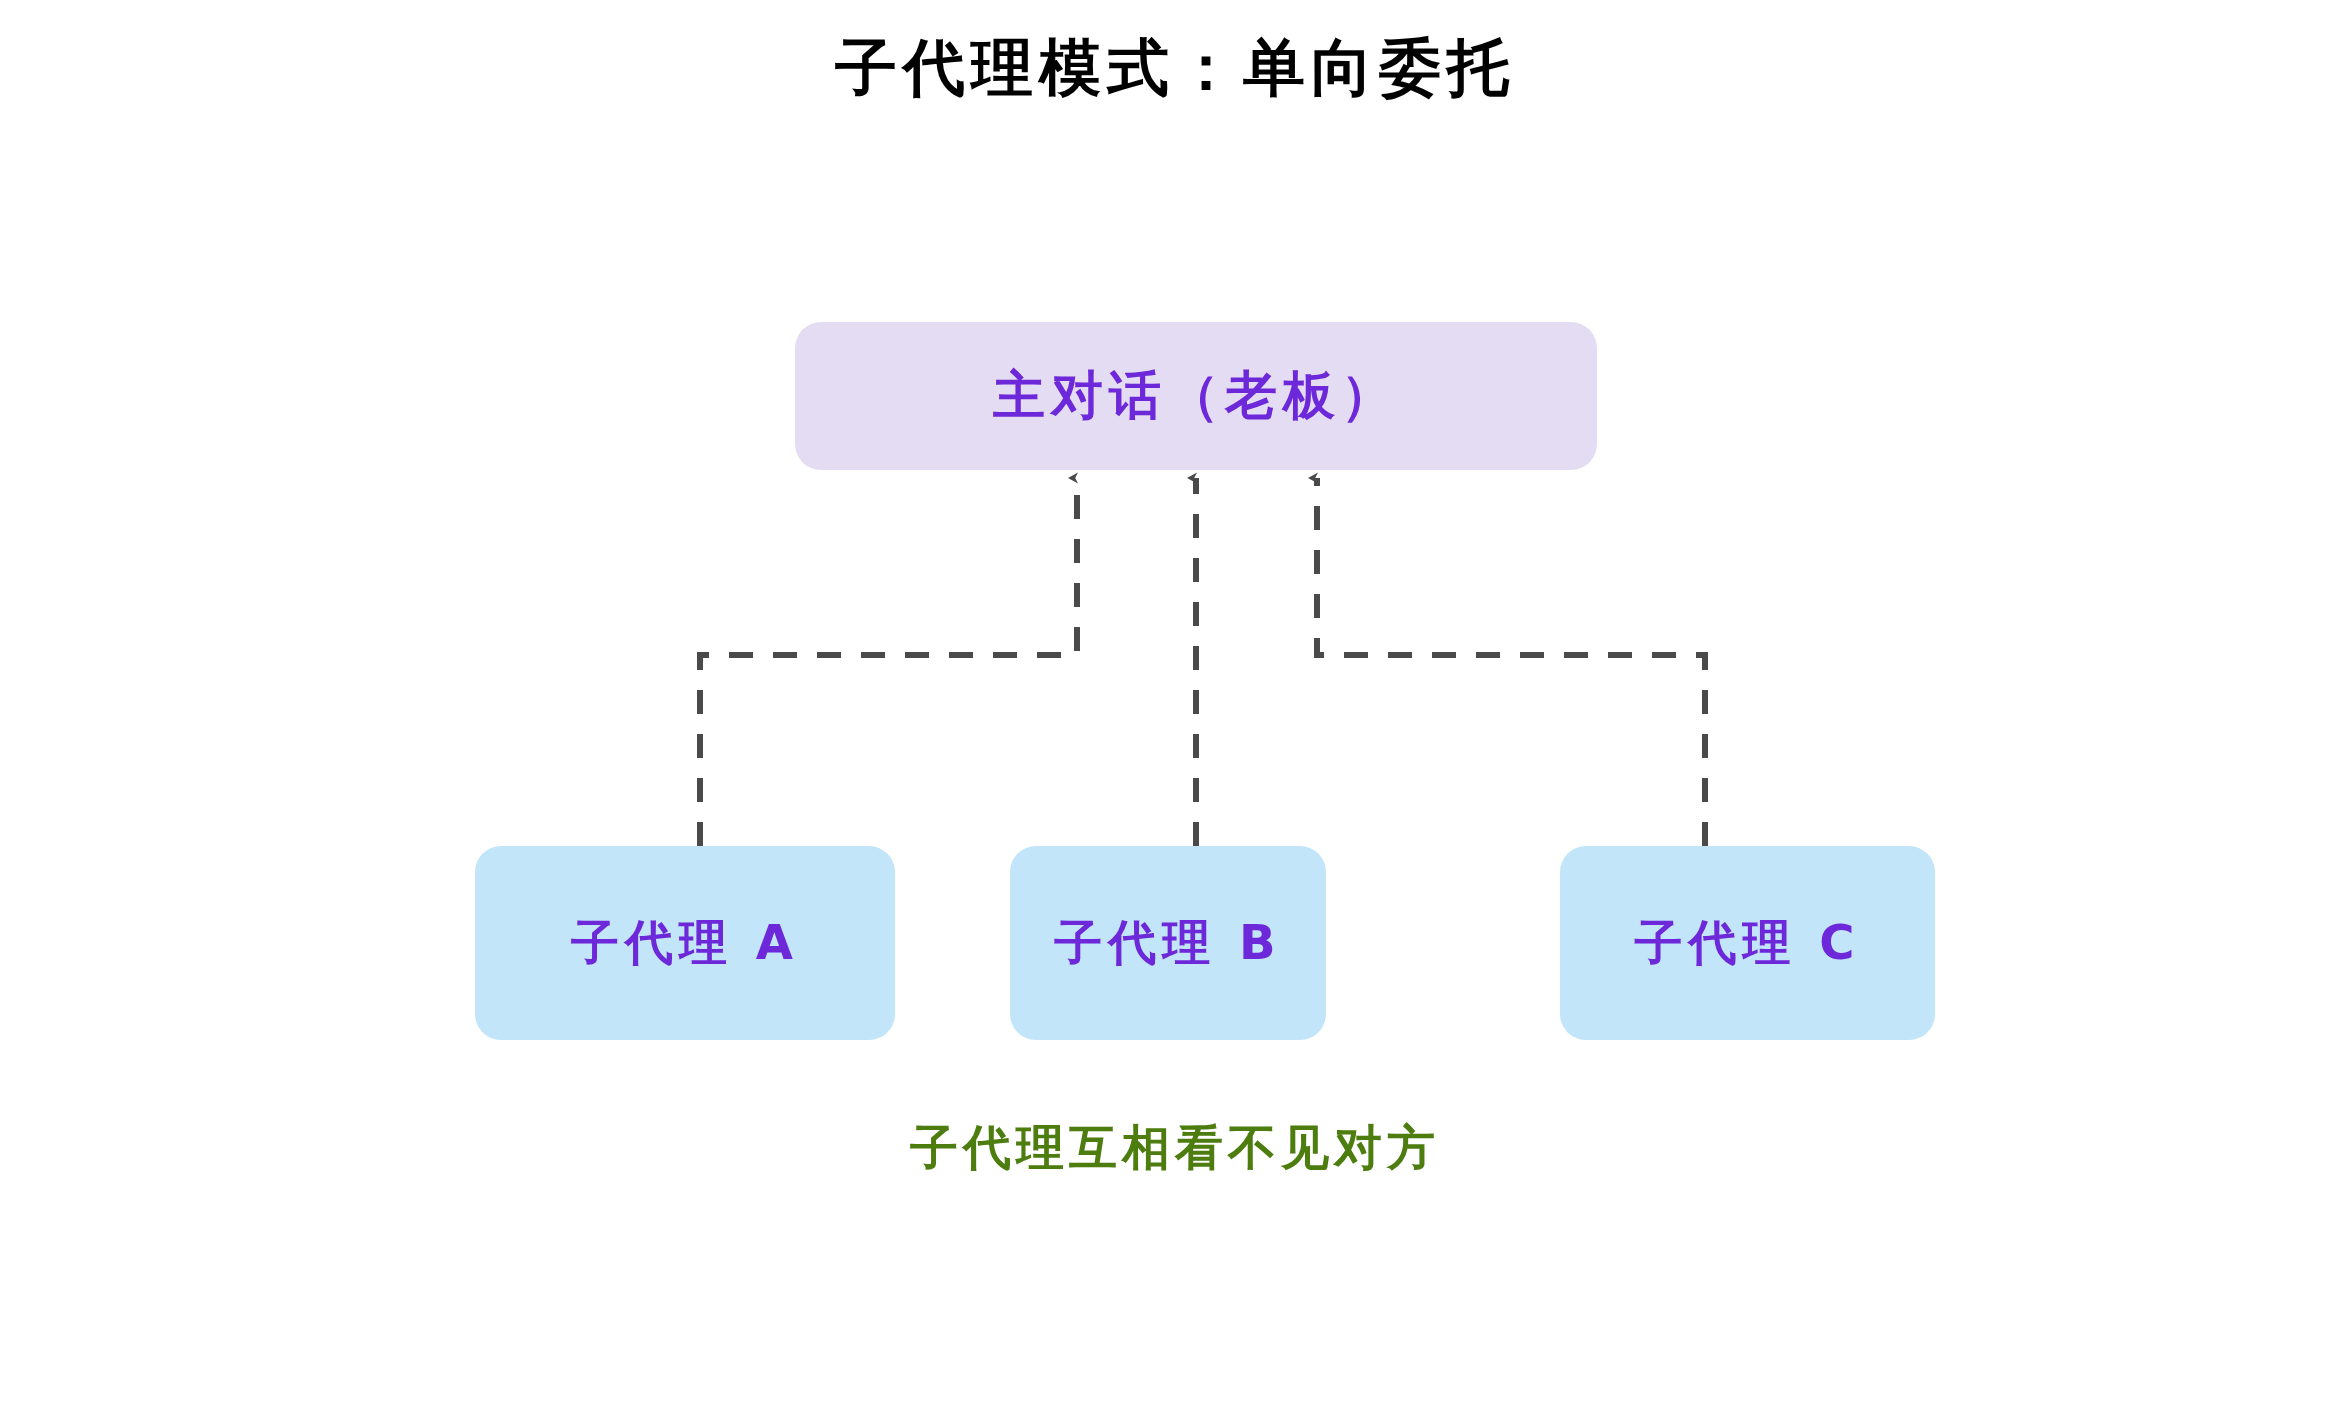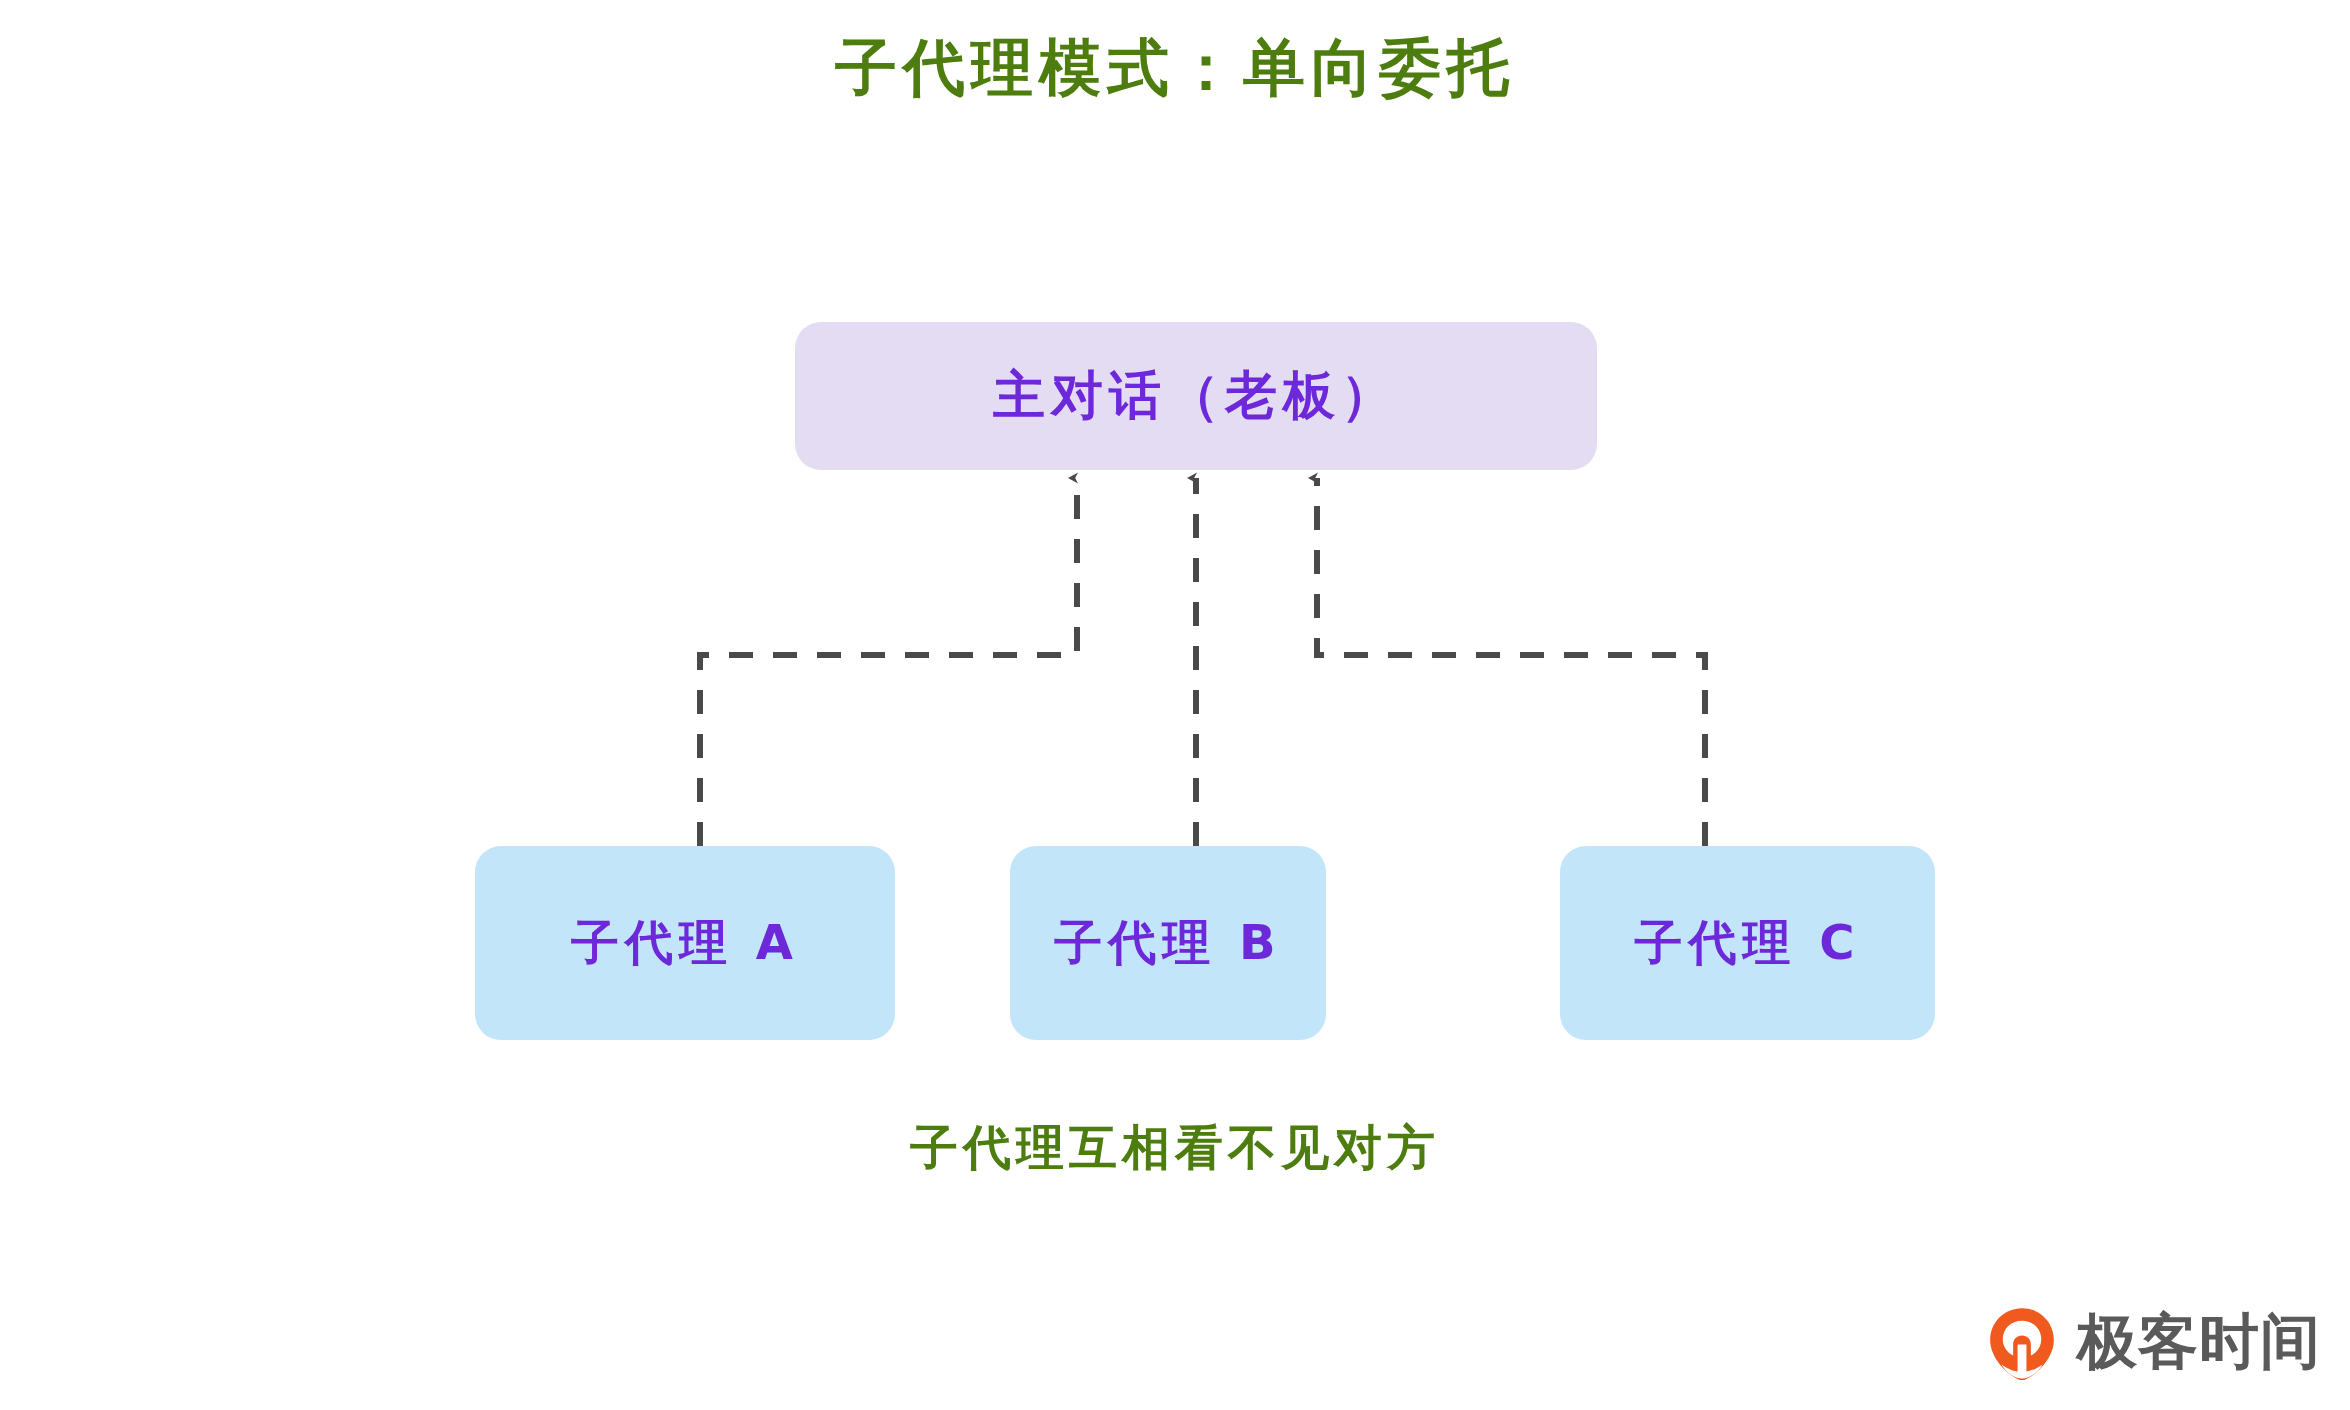--- a/index.html
+++ b/index.html
@@ -26,21 +26,21 @@
   
   .title {
     position: absolute;
     left: 0;
     top: 26px;
     width: 2350px;
     text-align: center;
     font-size: 62px;
     font-weight: 700;
     letter-spacing: 6px;
-    color: #4d7c0f;
+    color: #000000;
     white-space: nowrap;
     font-family: "DejaVu Sans", "Liberation Sans", sans-serif;
   }
 
   
   .node {
     position: absolute;
     box-sizing: border-box;
     display: flex;
     align-items: center;
@@ -152,27 +152,14 @@
   <div class="node node-child node-b">
     <span>子代理 B</span>
   </div>
 
   <div class="node node-child node-c">
     <span>子代理 C</span>
   </div>
 
   <div class="caption">子代理互相看不见对方</div>
 
-  <div class="logo">
-    <svg class="logo-mark" viewBox="0 0 100 100" xmlns="http://www.w3.org/2000/svg">
-      <path d="M50 3 C26 3 7 22 7 46 C7 66 22 84 36 94 C43 99 50 101 50 101
-               C50 101 57 99 64 94 C78 84 93 66 93 46 C93 22 74 3 50 3 Z" fill="#F05A1E"></path>
-      <path d="M50 20 C35 20 24 31 24 45 C24 55 30 63 38 67 L38 52
-               C38 45 43 40 50 40 C57 40 62 45 62 52 L62 67
-               C70 63 76 55 76 45 C76 31 65 20 50 20 Z" fill="#FFFFFF"></path>
-      <path d="M44 52 L56 52 L56 92 L50 98 L44 92 Z" fill="#FFFFFF"></path>
-      <path d="M22 79 C30 92 42 98 50 98 C58 98 70 92 78 79
-               C68 86 59 89 50 89 C41 89 32 86 22 79 Z" fill="#FFFFFF"></path>
-    </svg>
-    <span class="logo-text">极客时间</span>
-  </div>
 
 </div>
 
 </body></html>

